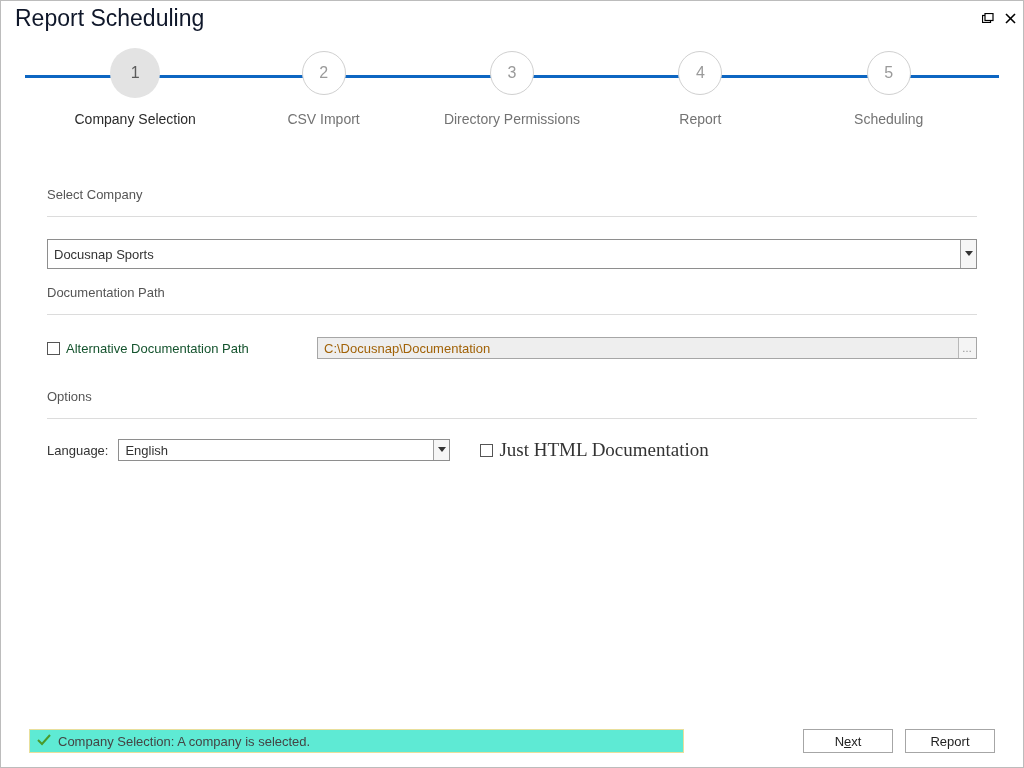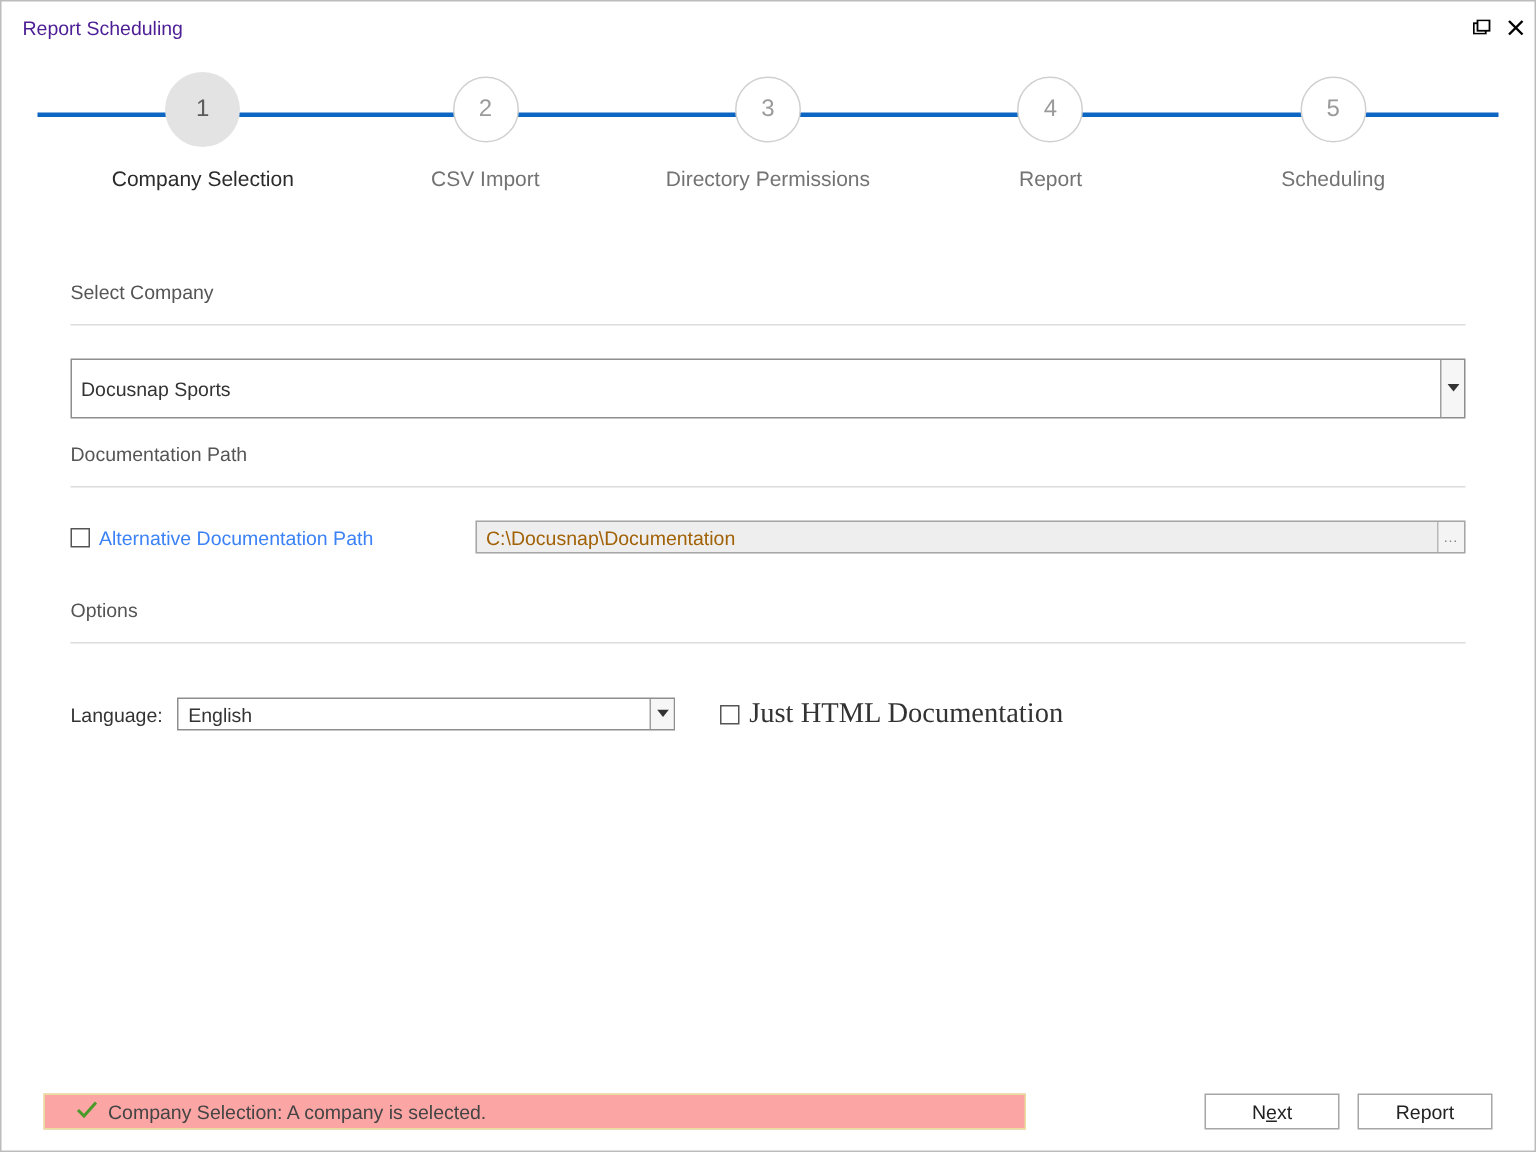--- a/index.html
+++ b/index.html
@@ -18,22 +18,22 @@
     background: #fff;
   }
   .titlebar {
     display: flex;
     align-items: center;
     justify-content: space-between;
     padding: 4px 6px 0 14px;
     height: 30px;
   }
   .titlebar .title {
-    font-size: 13px;
-    color: #4c1d95;
+    font-size: 23px;
+    color: #0f172a;
     font-weight: 400;
   }
   .win-controls {
     display: flex;
     gap: 8px;
     align-items: flex-start;
   }
   .win-controls .ctrl {
     width: 14px; height: 14px;
     display: inline-flex;
@@ -105,21 +105,21 @@
   .section-title {
     font-size: 13px;
     color: #555;
     margin-top: 16px;
     padding-bottom: 14px;
     border-bottom: 1px solid #dcdcdc;
   }
   .company-select {
     margin-top: 22px;
     width: 100%;
-    height: 40px;
+    height: 30px;
     border: 1px solid #8e8e8e;
     display: flex;
     align-items: stretch;
     background: #fff;
   }
   .company-select .value {
     flex: 1;
     padding: 3px 6px;
     font-size: 13px;
     display: flex; align-items: center;
@@ -144,21 +144,21 @@
     border: 1px solid #555;
     display: inline-block;
     background: #fff;
     margin-right: 6px;
     vertical-align: middle;
   }
   .chk-label {
     display: inline-flex;
     align-items: center;
     font-size: 13px;
-    color: #3b82f6;
+    color: #14532d;
     width: 250px;
   }
   .path-input {
     flex: 1;
     height: 22px;
     border: 1px solid #a6a6a6;
     background: #eeeeee;
     display: flex;
     align-items: stretch;
   }
@@ -174,21 +174,21 @@
     border-left: 1px solid #b8b8b8;
     background: #f4f4f4;
     display: flex; align-items: center; justify-content: center;
     color: #888;
     font-size: 10px;
     letter-spacing: 1px;
     cursor: pointer;
   }
 
   .options-row {
-    margin-top: 36px;
+    margin-top: 20px;
     display: flex;
     align-items: center;
     gap: 30px;
   }
   .lang-label {
     font-size: 13px;
     color: #333;
     margin-right: 10px;
   }
   .lang-select {
@@ -217,25 +217,25 @@
     position: absolute;
     bottom: 14px;
     left: 28px; right: 28px;
     display: flex;
     align-items: center;
     justify-content: space-between;
   }
   .status-bar {
     flex: 0 0 655px;
     height: 24px;
-    background: #fca5a5;
+    background: #5eead4;
     border: 1px solid #e8df9c;
     display: flex;
     align-items: center;
-    padding: 0 20px;
+    padding: 0 6px;
     gap: 6px;
     font-size: 13px;
     color: #444;
   }
   .btn-row {
     display: flex;
     gap: 12px;
   }
   .btn {
     width: 90px;

